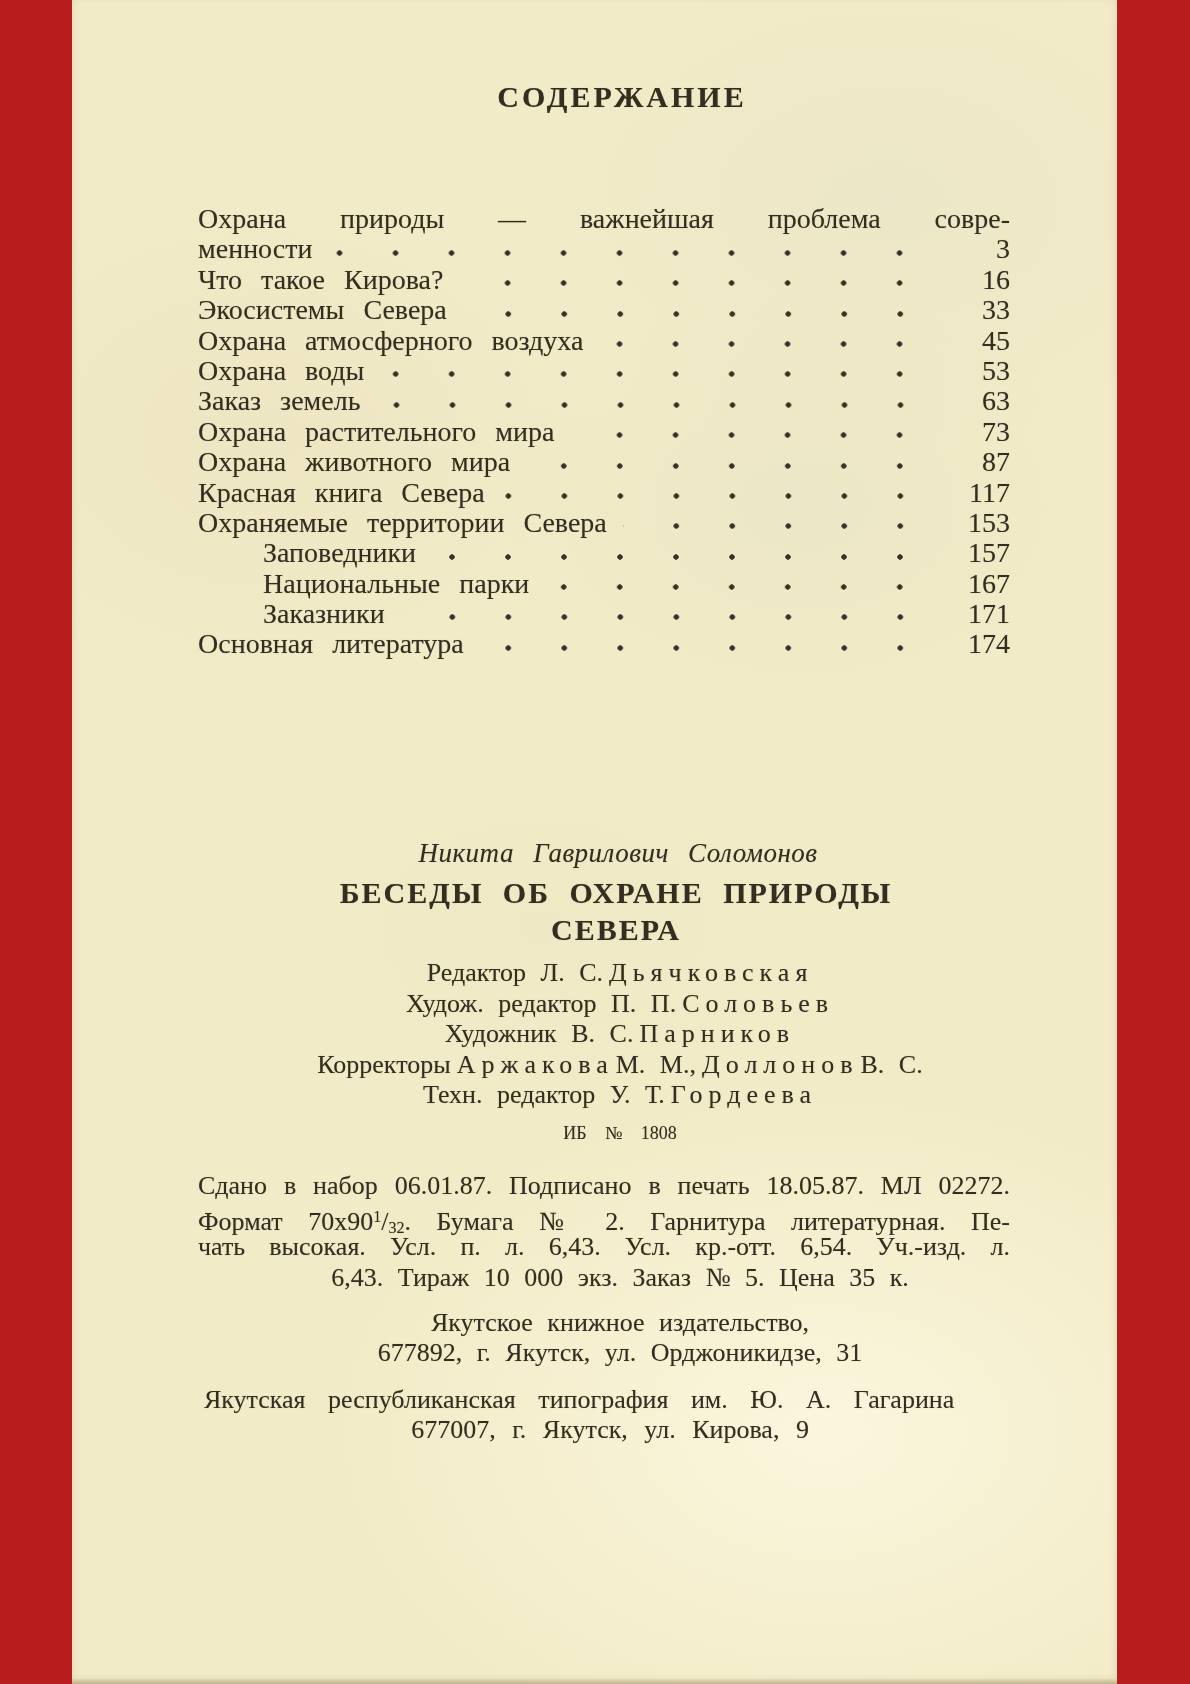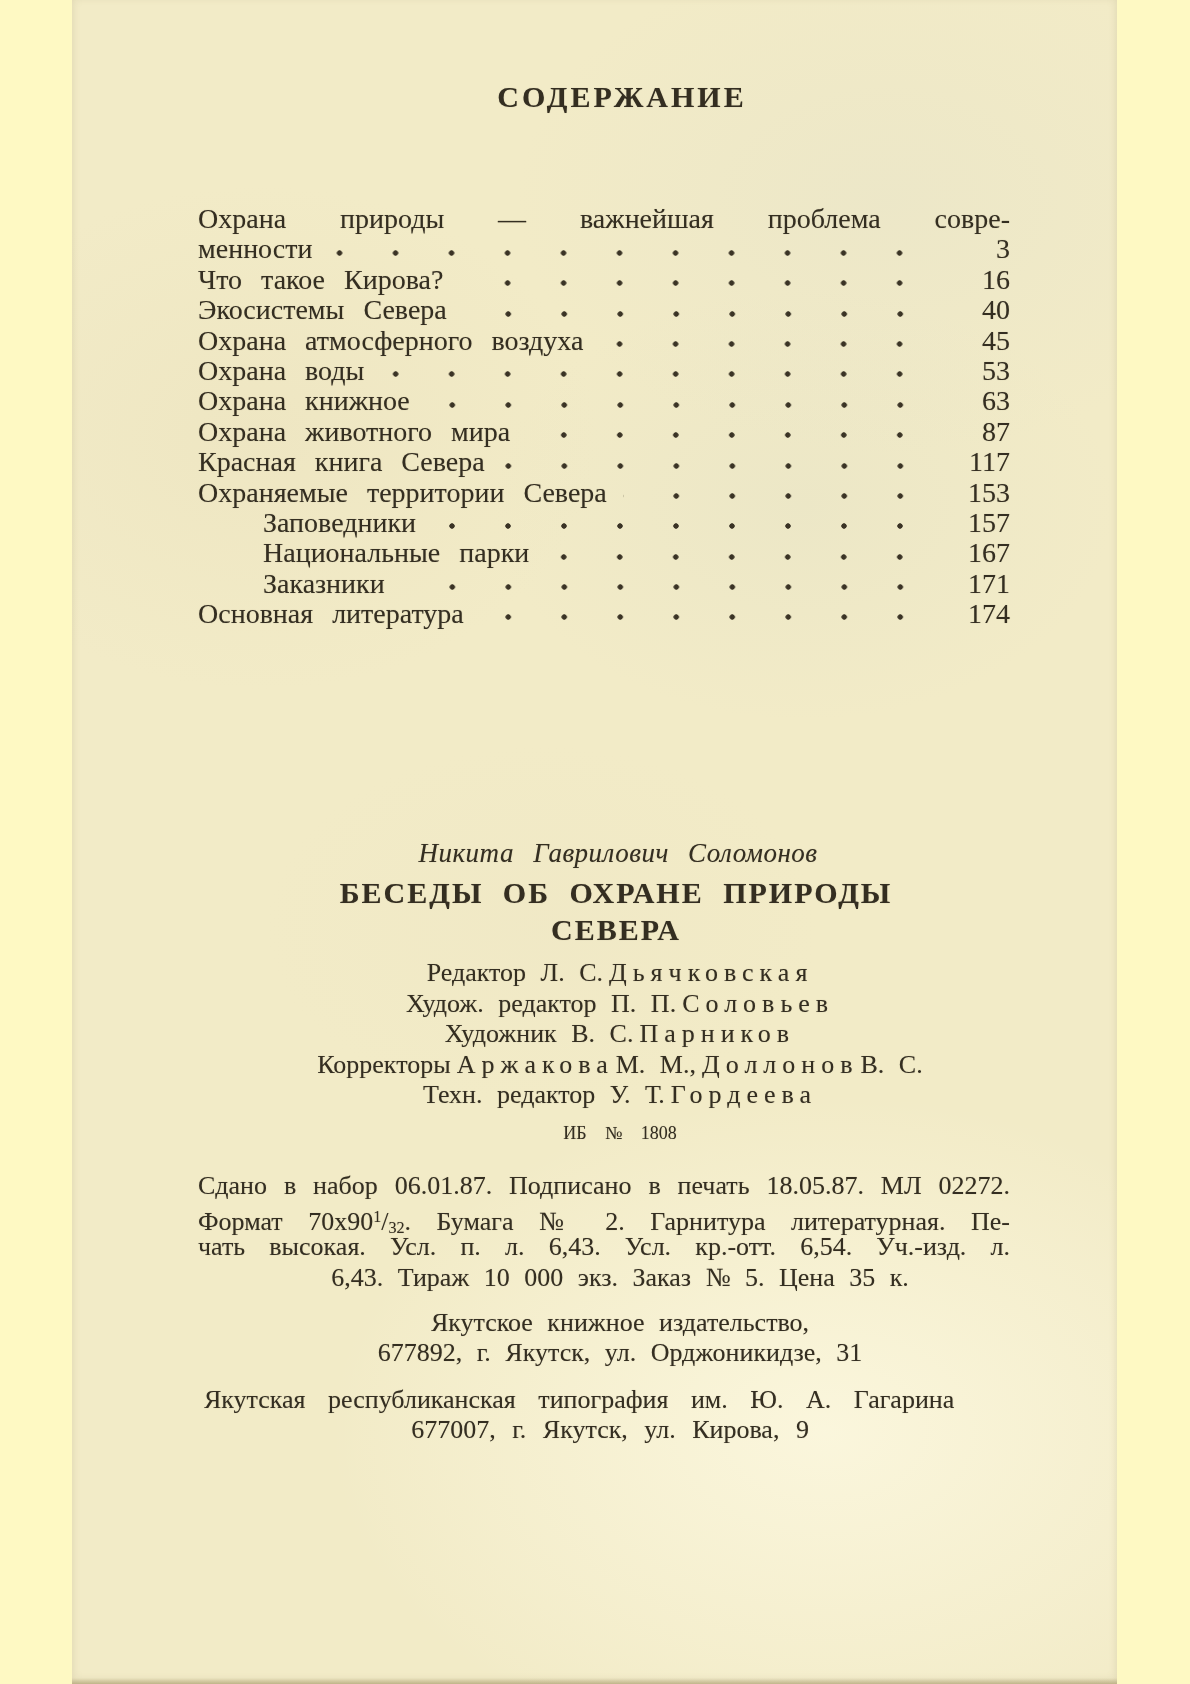--- a/index.html
+++ b/index.html
@@ -2,21 +2,21 @@
 <html><head>
 <meta charset="utf-8">
 <style>
   html,body{margin:0;padding:0;}
   body{
     width:1190px;height:1684px;
     background:#ffffff;
     font-family:"Liberation Serif","DejaVu Serif",serif;
     -webkit-font-smoothing:antialiased;
   }
-  .scan{position:relative;width:1190px;height:1684px;background:#fef9c3;overflow:hidden;}
+  .scan{position:relative;width:1190px;height:1684px;background:#b91c1c;overflow:hidden;}
   
   .page{
     position:absolute;left:72px;top:0;width:1045px;height:1684px;
     background:
       radial-gradient(620px 420px at 78% 12%, rgba(214,216,204,0.20), rgba(214,216,204,0) 60%),
       radial-gradient(520px 360px at 70% 30%, rgba(205,210,196,0.16), rgba(205,210,196,0) 60%),
       radial-gradient(760px 520px at 72% 85%, rgba(252,248,224,0.85), rgba(252,248,224,0) 65%),
       radial-gradient(560px 420px at 18% 26%, rgba(235,226,190,0.55), rgba(235,226,190,0) 60%),
       radial-gradient(460px 300px at 45% 55%, rgba(238,230,196,0.45), rgba(238,230,196,0) 60%),
       #f2ebc7;
@@ -110,36 +110,41 @@
         <span class="toc-page">3</span>
       </div>
       <div class="toc-row">
         <span class="toc-text">Что такое Кирова?</span>
         <span class="leader"></span>
         <span class="toc-page">16</span>
       </div>
       <div class="toc-row">
         <span class="toc-text">Экосистемы Севера</span>
         <span class="leader"></span>
-        <span class="toc-page">40</span>
+        <span class="toc-page">33</span>
       </div>
       <div class="toc-row">
         <span class="toc-text">Охрана атмосферного воздуха</span>
         <span class="leader"></span>
         <span class="toc-page">45</span>
       </div>
       <div class="toc-row">
         <span class="toc-text">Охрана воды</span>
         <span class="leader"></span>
         <span class="toc-page">53</span>
       </div>
       <div class="toc-row">
-        <span class="toc-text">Охрана книжное</span>
+        <span class="toc-text">Заказ земель</span>
         <span class="leader"></span>
         <span class="toc-page">63</span>
+      </div>
+      <div class="toc-row">
+        <span class="toc-text">Охрана растительного мира</span>
+        <span class="leader"></span>
+        <span class="toc-page">73</span>
       </div>
       <div class="toc-row">
         <span class="toc-text">Охрана животного мира</span>
         <span class="leader"></span>
         <span class="toc-page">87</span>
       </div>
       <div class="toc-row">
         <span class="toc-text">Красная книга Севера</span>
         <span class="leader"></span>
         <span class="toc-page">117</span>

